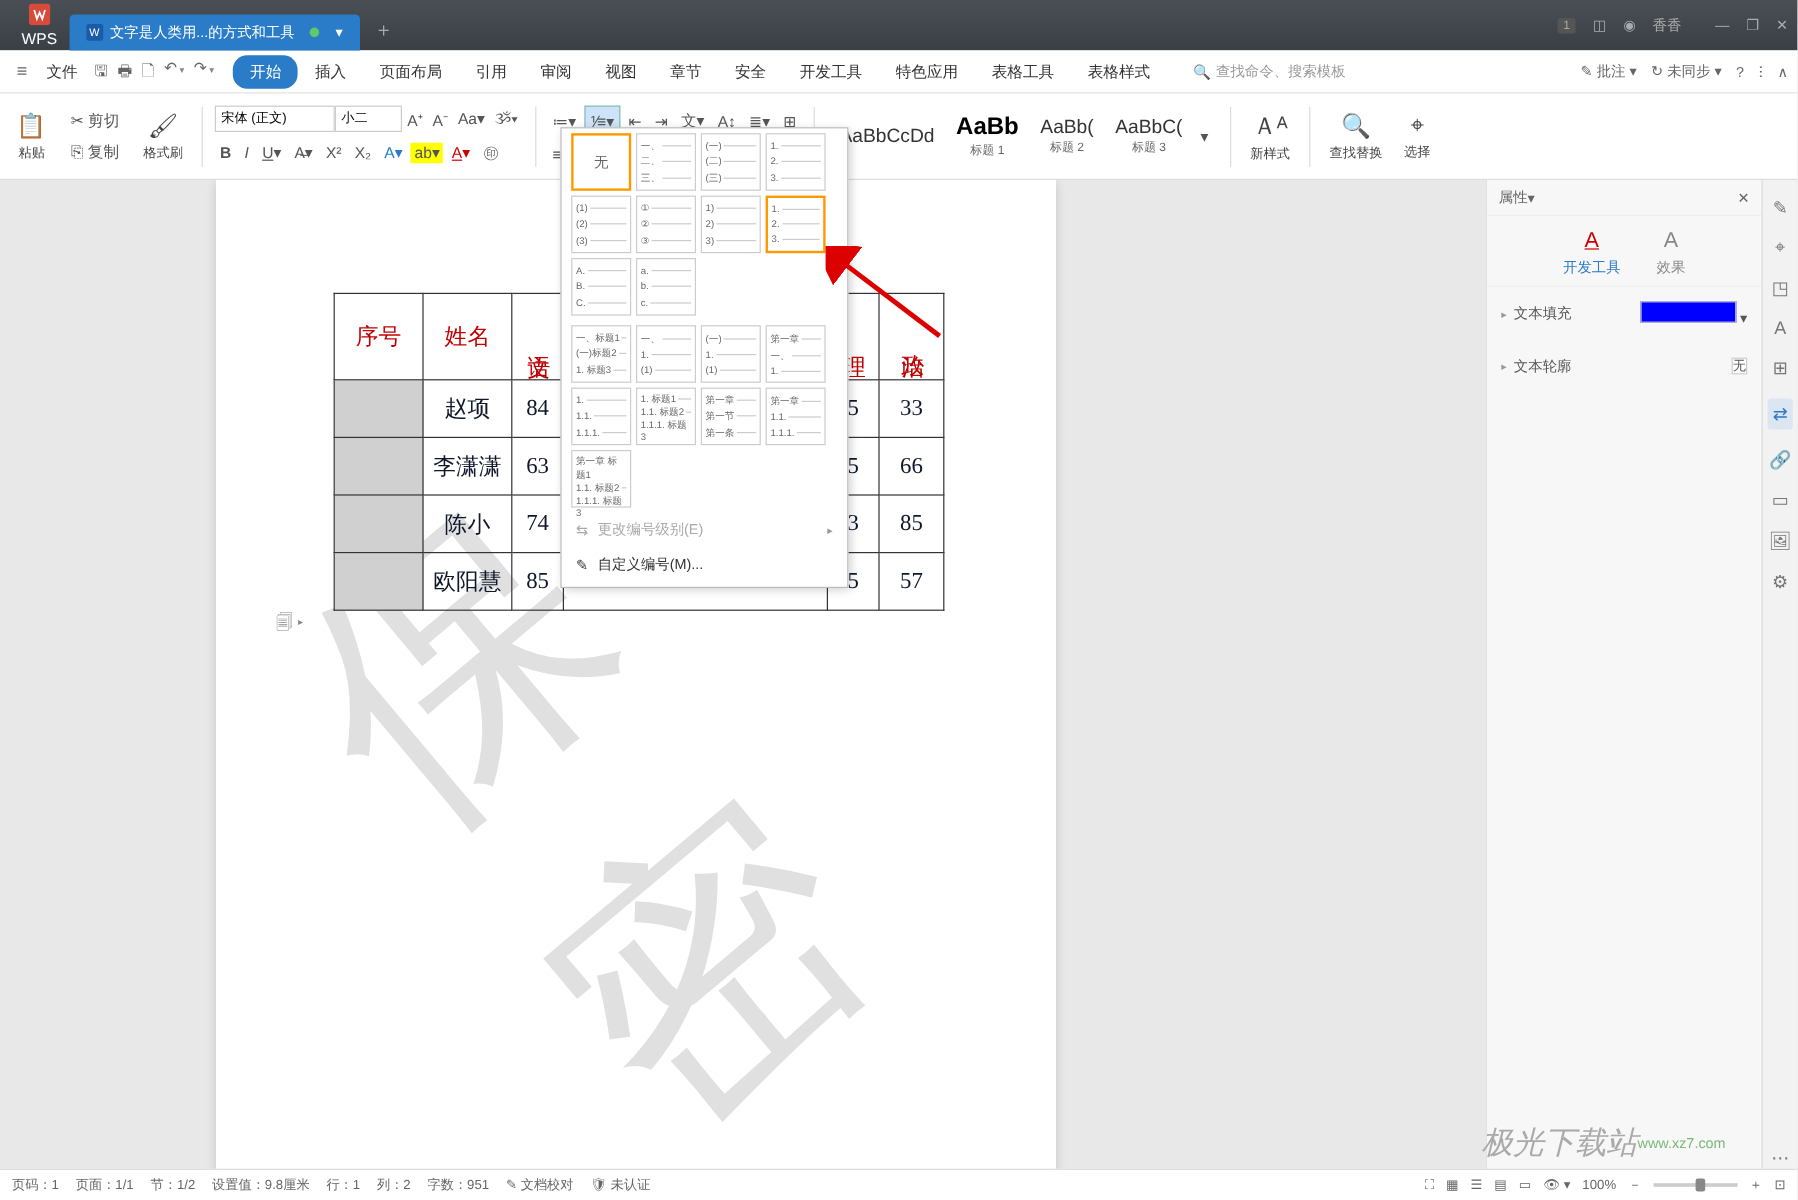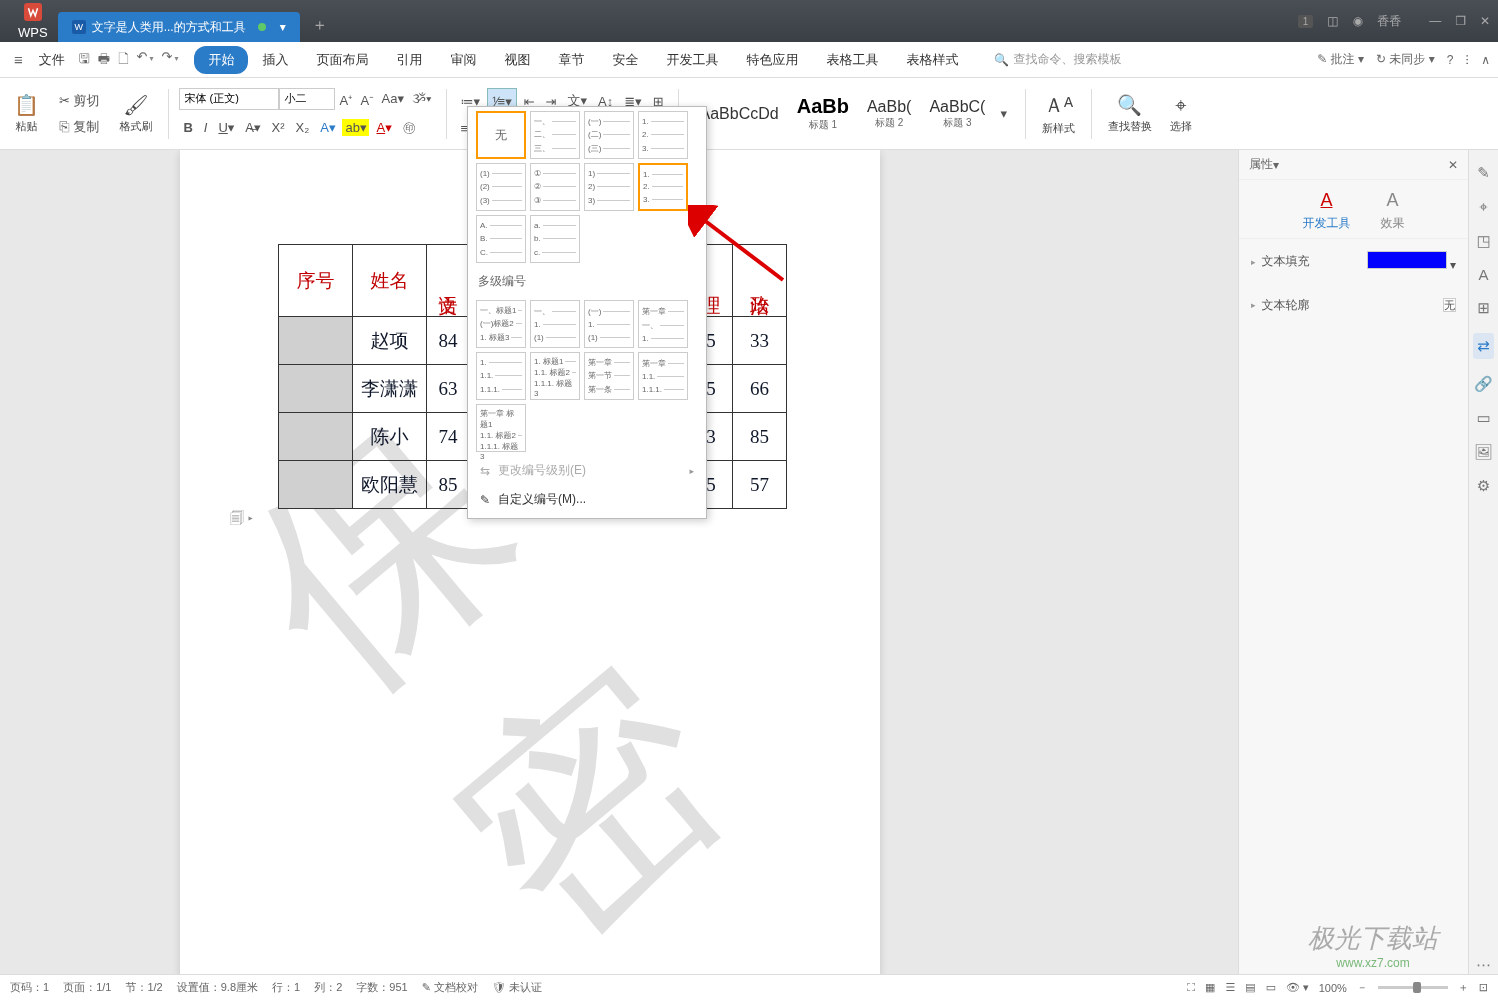--- a/index.html
+++ b/index.html
@@ -94,21 +94,21 @@
 
 
 .icon-strip { position: absolute; top: 150px; bottom: 26px; right: 0; width: 30px; background: #f2f2f2; border-left: 1px solid #ddd; display: flex; flex-direction: column; align-items: center; gap: 16px; padding-top: 14px; color: #777; font-size: 15px; }
 .icon-strip .active { background: #dce6f2; padding: 4px; border-radius: 3px; color: #2a7bc8; }
 
 
 .status-bar { position: absolute; bottom: 0; left: 0; right: 0; height: 26px; background: #fff; border-top: 1px solid #ddd; display: flex; align-items: center; padding: 0 10px; font-size: 11px; color: #666; gap: 14px; }
 .status-bar .right { margin-left: auto; display: flex; align-items: center; gap: 10px; }
 
 
-.footer-logo { position: absolute; right: 60px; bottom: 30px; font-size: 18px; color: #888; pointer-events: none; display: flex; flex-direction: column; align-items: center; }
+.footer-logo { position: absolute; right: 60px; bottom: 30px; font-size: 18px; color: #888; pointer-events: none; display: flex; flex-direction: row; align-items: center; }
 .footer-logo .cn { font-family: "KaiTi"; font-style: italic; color: #aaa; font-size: 26px; }
 .footer-logo .url { color: #7ab87a; font-size: 12px; }
 
 .drop-ar { font-size: 8px; color: #888; margin-left: 2px; }
 </style>
 </head>
 <body>
 
 <div class="title-bar">
   <div class="wps-logo">
@@ -358,21 +358,20 @@
         <div class="line">A.</div>
         <div class="line">B.</div>
         <div class="line">C.</div>
       </div>
     <div class="num-item">
         <div class="line">a.</div>
         <div class="line">b.</div>
         <div class="line">c.</div>
       </div>
   </div>
-  <div class="sec-label">多级编号</div>
   <div class="num-grid">
     <div class="num-item">
         <div class="line">一、标题1</div>
         <div class="line">(一)标题2</div>
         <div class="line">1. 标题3</div>
       </div>
     <div class="num-item">
         <div class="line">一、</div>
         <div class="line">1.</div>
         <div class="line">(1)</div>

